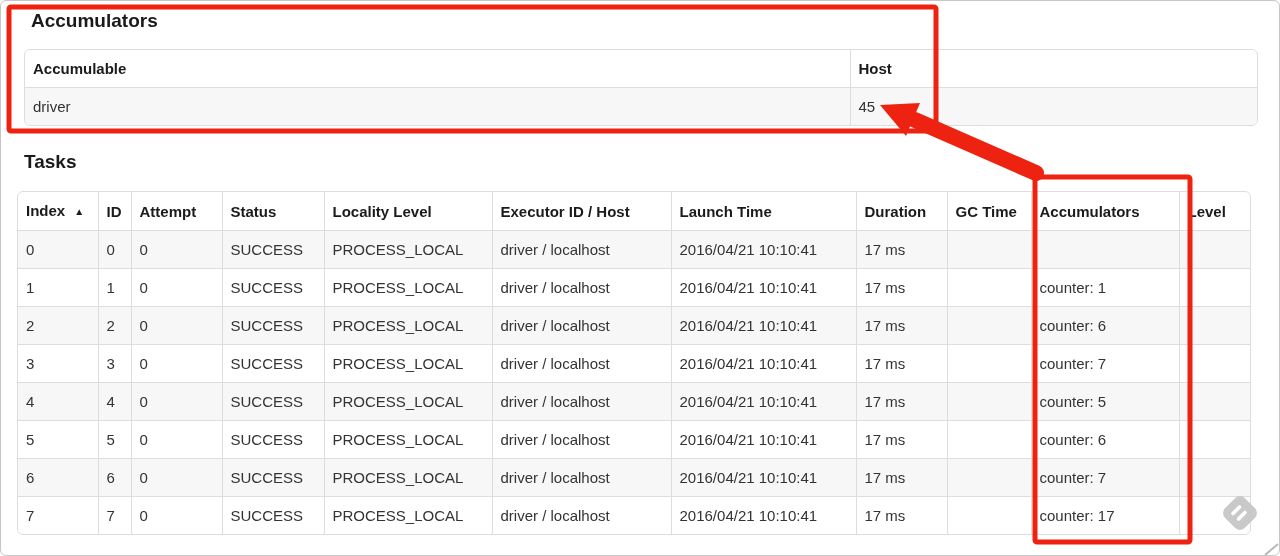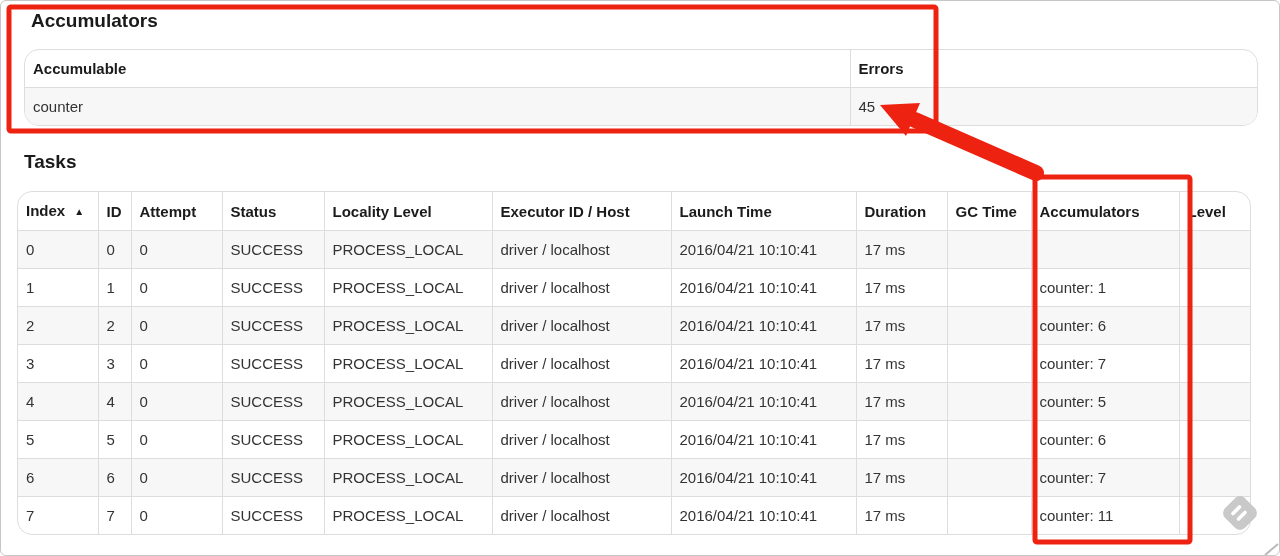--- a/index.html
+++ b/index.html
@@ -23,21 +23,21 @@
     font-weight: 700;
     color: #1a1a1a;
     line-height: 22px;
   }
   #acc-title   { left: 30px; top: 9px; }
   #tasks-title { left: 23px; top: 150px; }
 
   .tbl-wrap {
     position: absolute;
     border: 1px solid #dddddd;
-    border-radius: 15px;
+    border-radius: 6px;
     overflow: hidden;
     background: #ffffff;
   }
   #acc-table   { left: 23px; top: 48px;  width: 1234px; }
   #tasks-table { left: 16px; top: 190px; width: 1234px; }
 
   table {
     border-collapse: collapse;
     table-layout: fixed;
     width: 1232px;
@@ -90,26 +90,26 @@
 
   <div class="tbl-wrap" id="acc-table">
     <table>
       <colgroup>
           <col style="width:825px">
           <col style="width:407px">
         </colgroup>
       <thead>
         <tr>
           <th>Accumulable</th>
-          <th>Errors</th>
+          <th>Host</th>
         </tr>
       </thead>
       <tbody>
         <tr>
-          <td>counter</td>
+          <td>driver</td>
           <td>45</td>
         </tr>
       </tbody>
     </table>
   </div>
 
   <h4 class="section-title" id="tasks-title">Tasks</h4>
 
   <div class="tbl-wrap" id="tasks-table">
     <table>
@@ -236,21 +236,21 @@
         <tr>
           <td>7</td>
           <td>7</td>
           <td>0</td>
           <td>SUCCESS</td>
           <td>PROCESS_LOCAL</td>
           <td>driver / localhost</td>
           <td>2016/04/21 10:10:41</td>
           <td>17 ms</td>
           <td></td>
-          <td>counter: 11</td>
+          <td>counter: 17</td>
           <td></td>
         </tr>
       </tbody>
     </table>
   </div>
 
   <svg class="watermark" viewBox="0 0 42 42">
     <g transform="rotate(45 21 21)">
       <rect x="7" y="7" width="28" height="28" rx="7" fill="#c9c9c9"></rect>
     </g>

